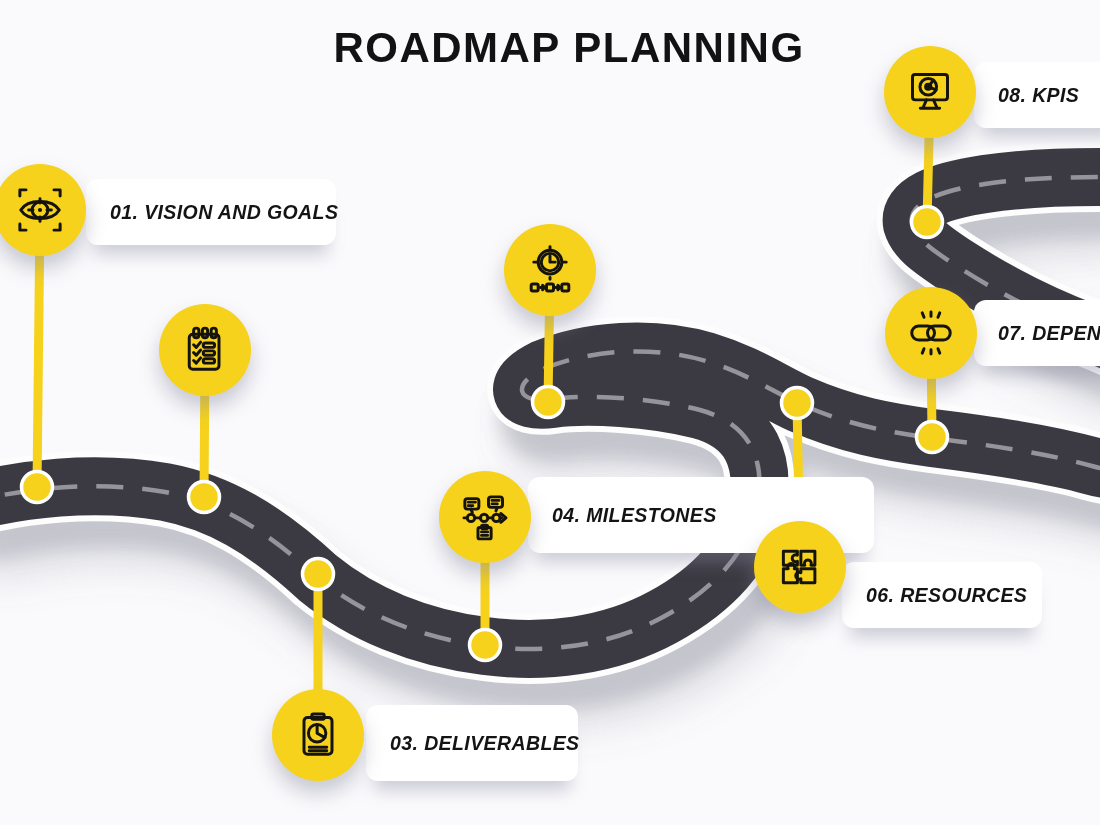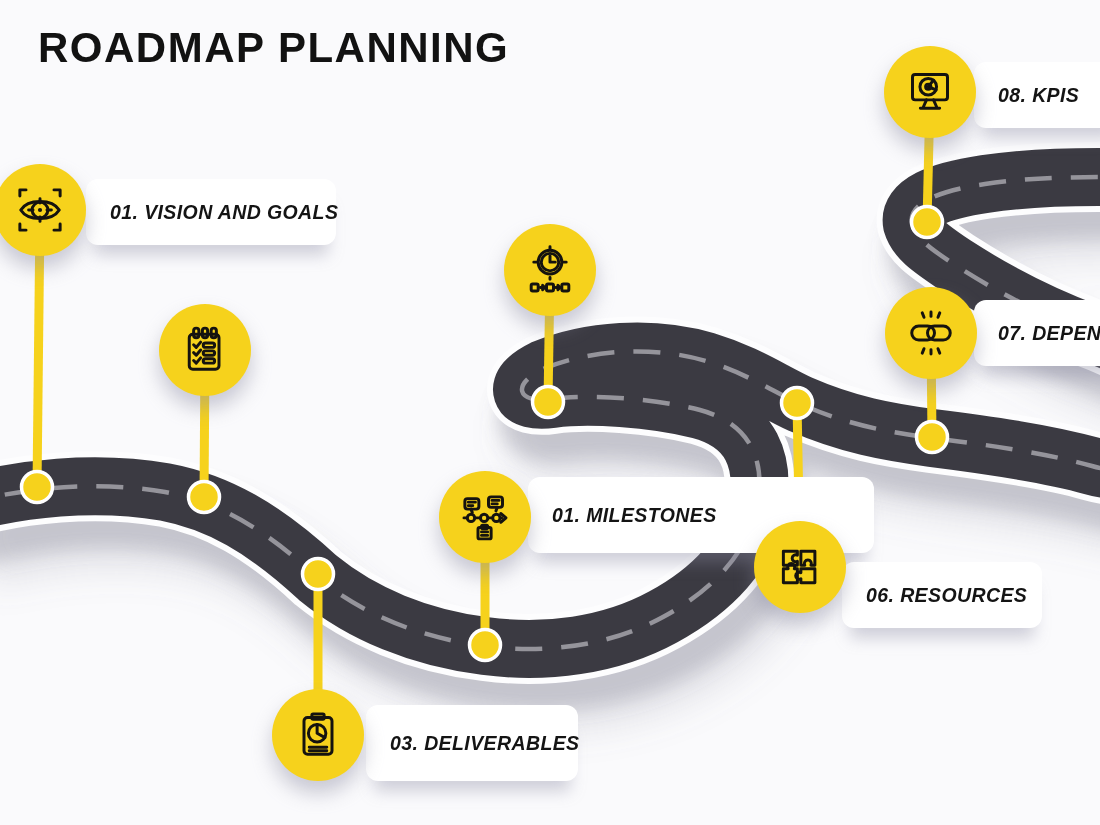--- a/index.html
+++ b/index.html
@@ -7,21 +7,21 @@
     --road:#3b3a42;
     --dash:#95949b;
     --bg:#fafafc;
     --ink:#15130f;
   }
   *{margin:0;padding:0;box-sizing:border-box;}
   html,body{width:1100px;height:825px;overflow:hidden;background:var(--bg);
     font-family:"Liberation Sans",sans-serif;}
   #stage{position:relative;width:1100px;height:825px;background:var(--bg);overflow:hidden;}
 
-  #title{position:absolute;top:24px;left:0;width:1100px;text-align:left;
+  #title{position:absolute;top:24px;left:0;width:1100px;text-align:center;
     padding-left:38px;font-size:42px;font-weight:800;letter-spacing:1.5px;
     color:#121212;}
 
   #road-svg{position:absolute;left:0;top:0;}
   .road-shadow{fill:none;stroke:rgba(122,122,140,.30);stroke-width:72;}
   .road-shadow2{fill:none;stroke:rgba(122,122,140,.16);stroke-width:80;}
   .road-casing{fill:none;stroke:#fdfdfe;stroke-width:70;}
   .road-body{fill:none;stroke:var(--road);stroke-width:58;}
   .road-dash{fill:none;stroke:var(--dash);stroke-width:4.5;stroke-dasharray:27 19;}
   .connector{stroke:var(--accent);stroke-width:9;}
@@ -88,21 +88,21 @@
 
   <h1 id="title">ROADMAP PLANNING</h1>
 
   <div class="chip" style="left:86px;top:179px;width:250px;height:66px">
       <span>01. VISION AND GOALS</span>
     </div>
   <div class="chip" style="left:366px;top:705px;width:212px;height:76px">
       <span>03. DELIVERABLES</span>
     </div>
   <div class="chip" style="left:528px;top:477px;width:346px;height:76px">
-      <span>01. MILESTONES</span>
+      <span>04. MILESTONES</span>
     </div>
   <div class="chip" style="left:842px;top:562px;width:200px;height:66px">
       <span>06. RESOURCES</span>
     </div>
   <div class="chip" style="left:974px;top:300px;width:190px;height:66px">
       <span>07. DEPENDENCIES</span>
     </div>
   <div class="chip" style="left:974px;top:62px;width:150px;height:66px">
       <span>08. KPIS</span>
     </div>

